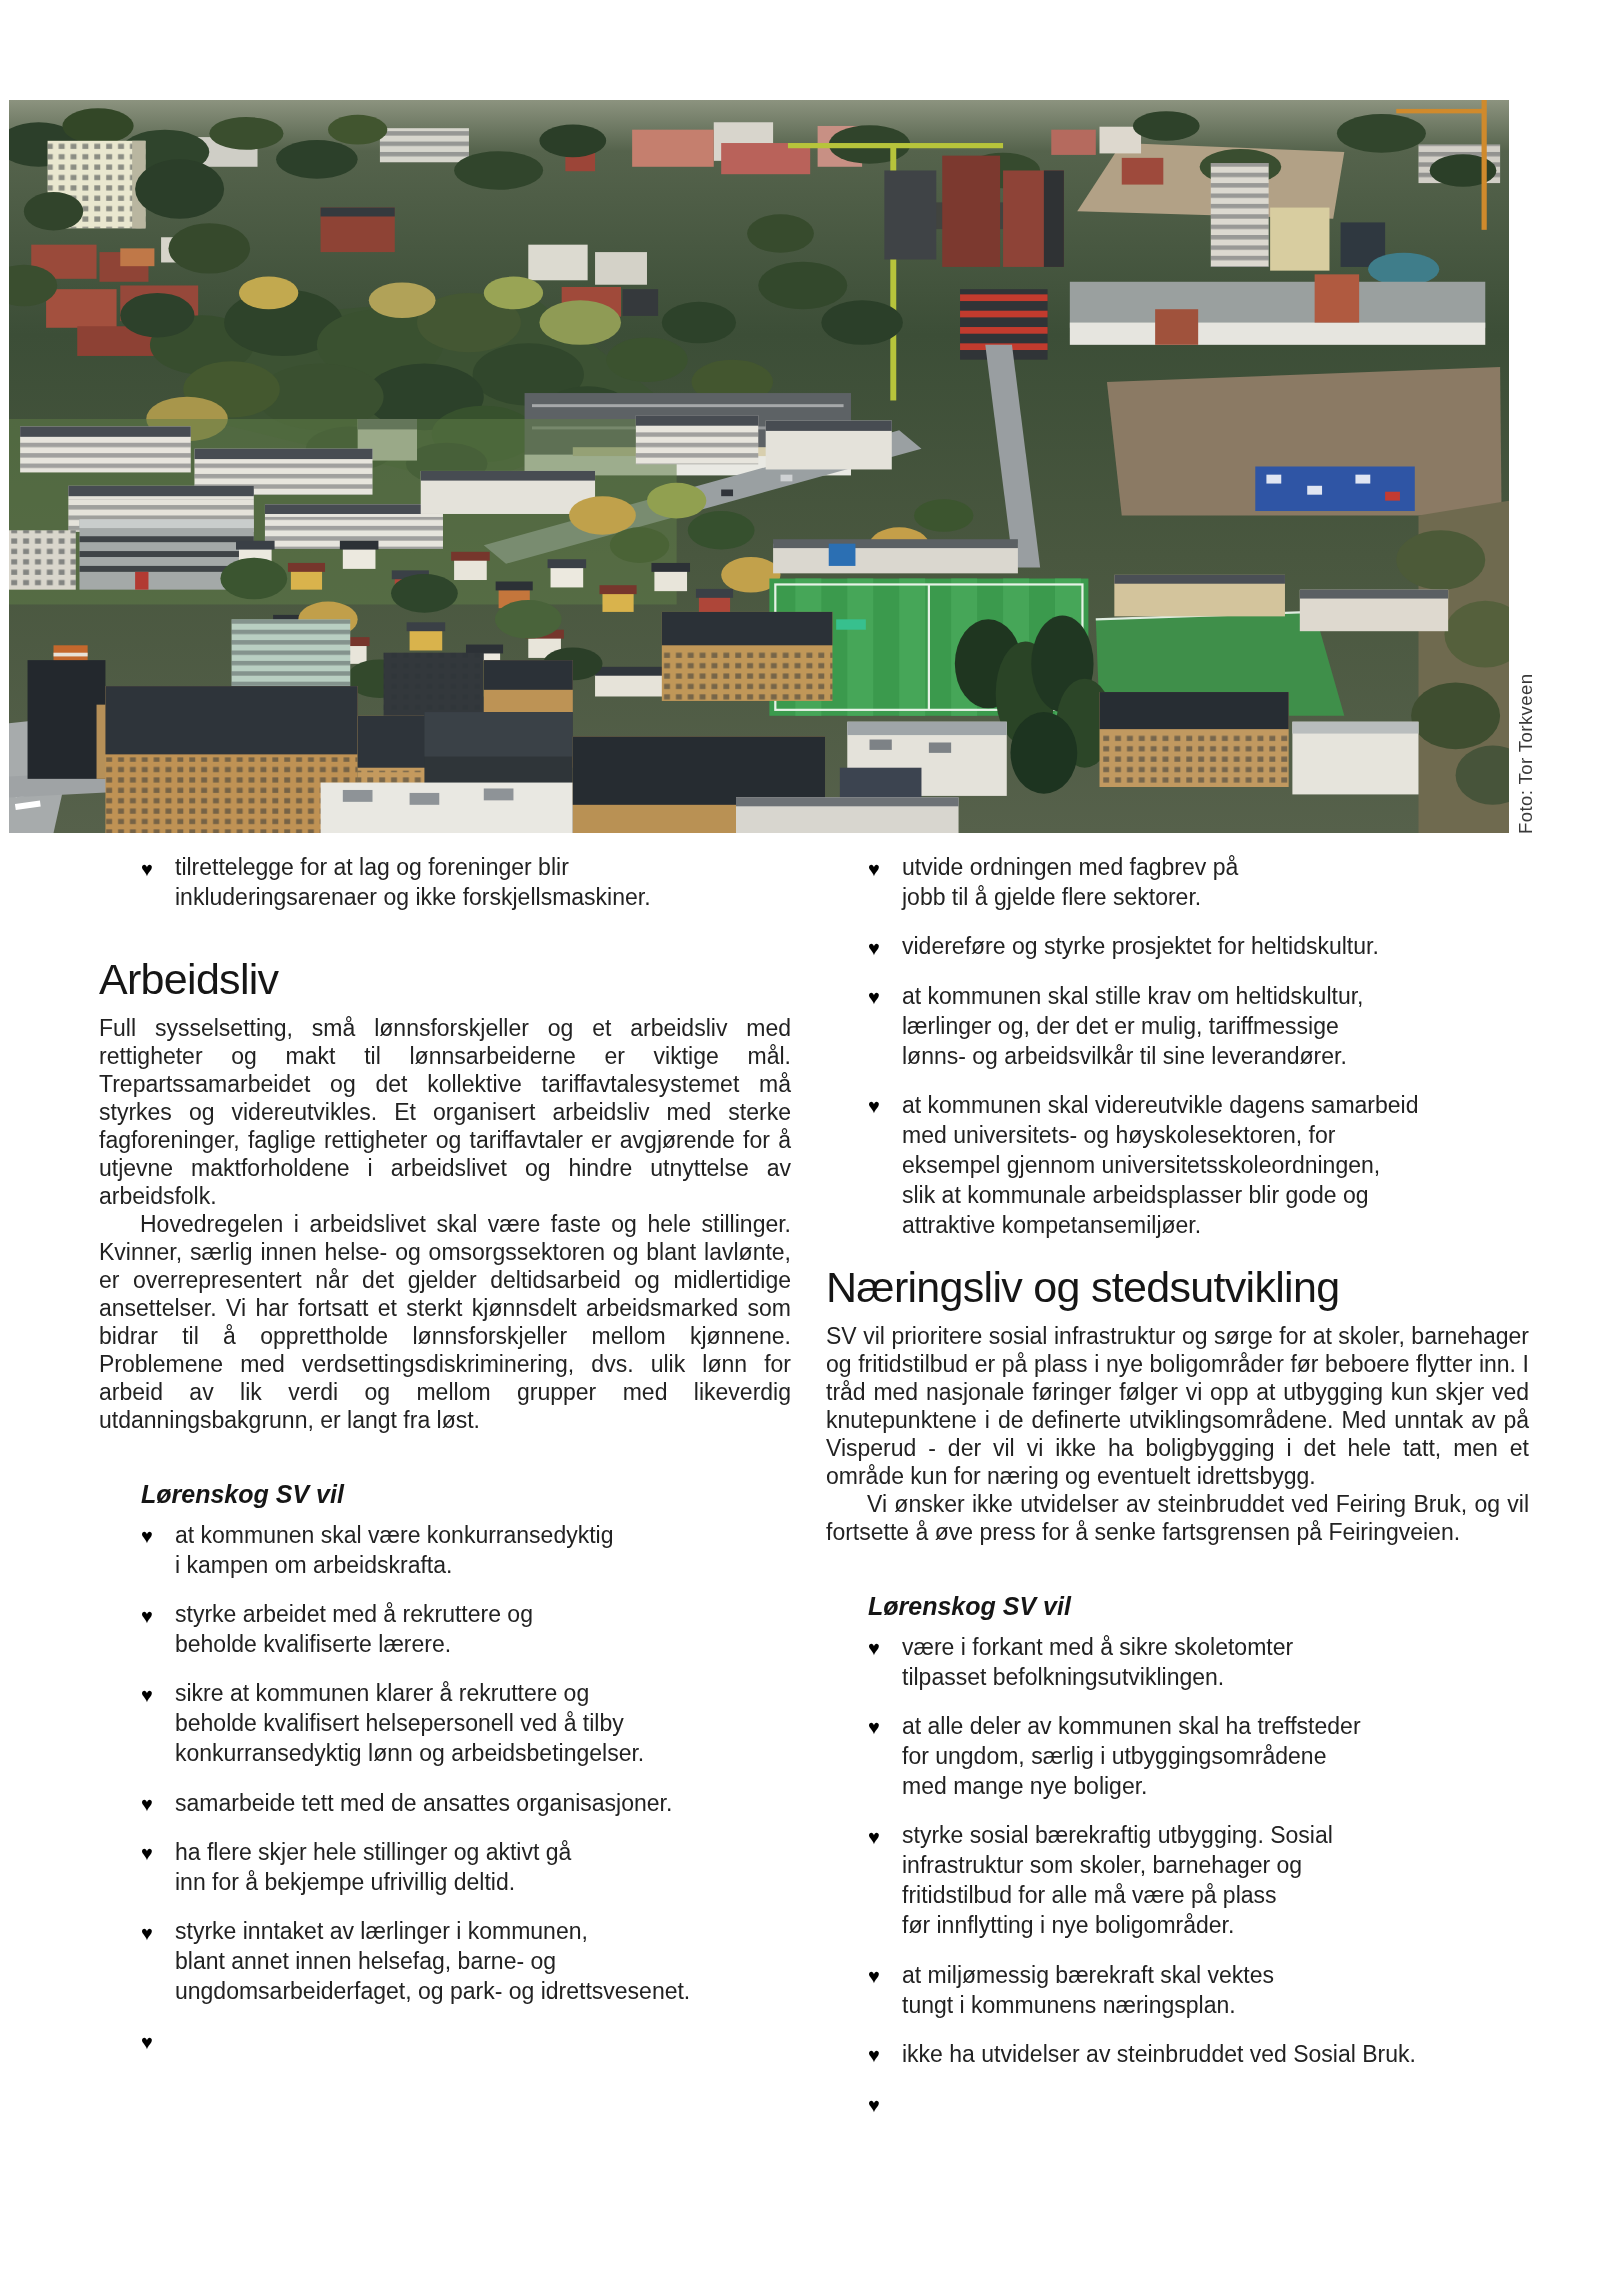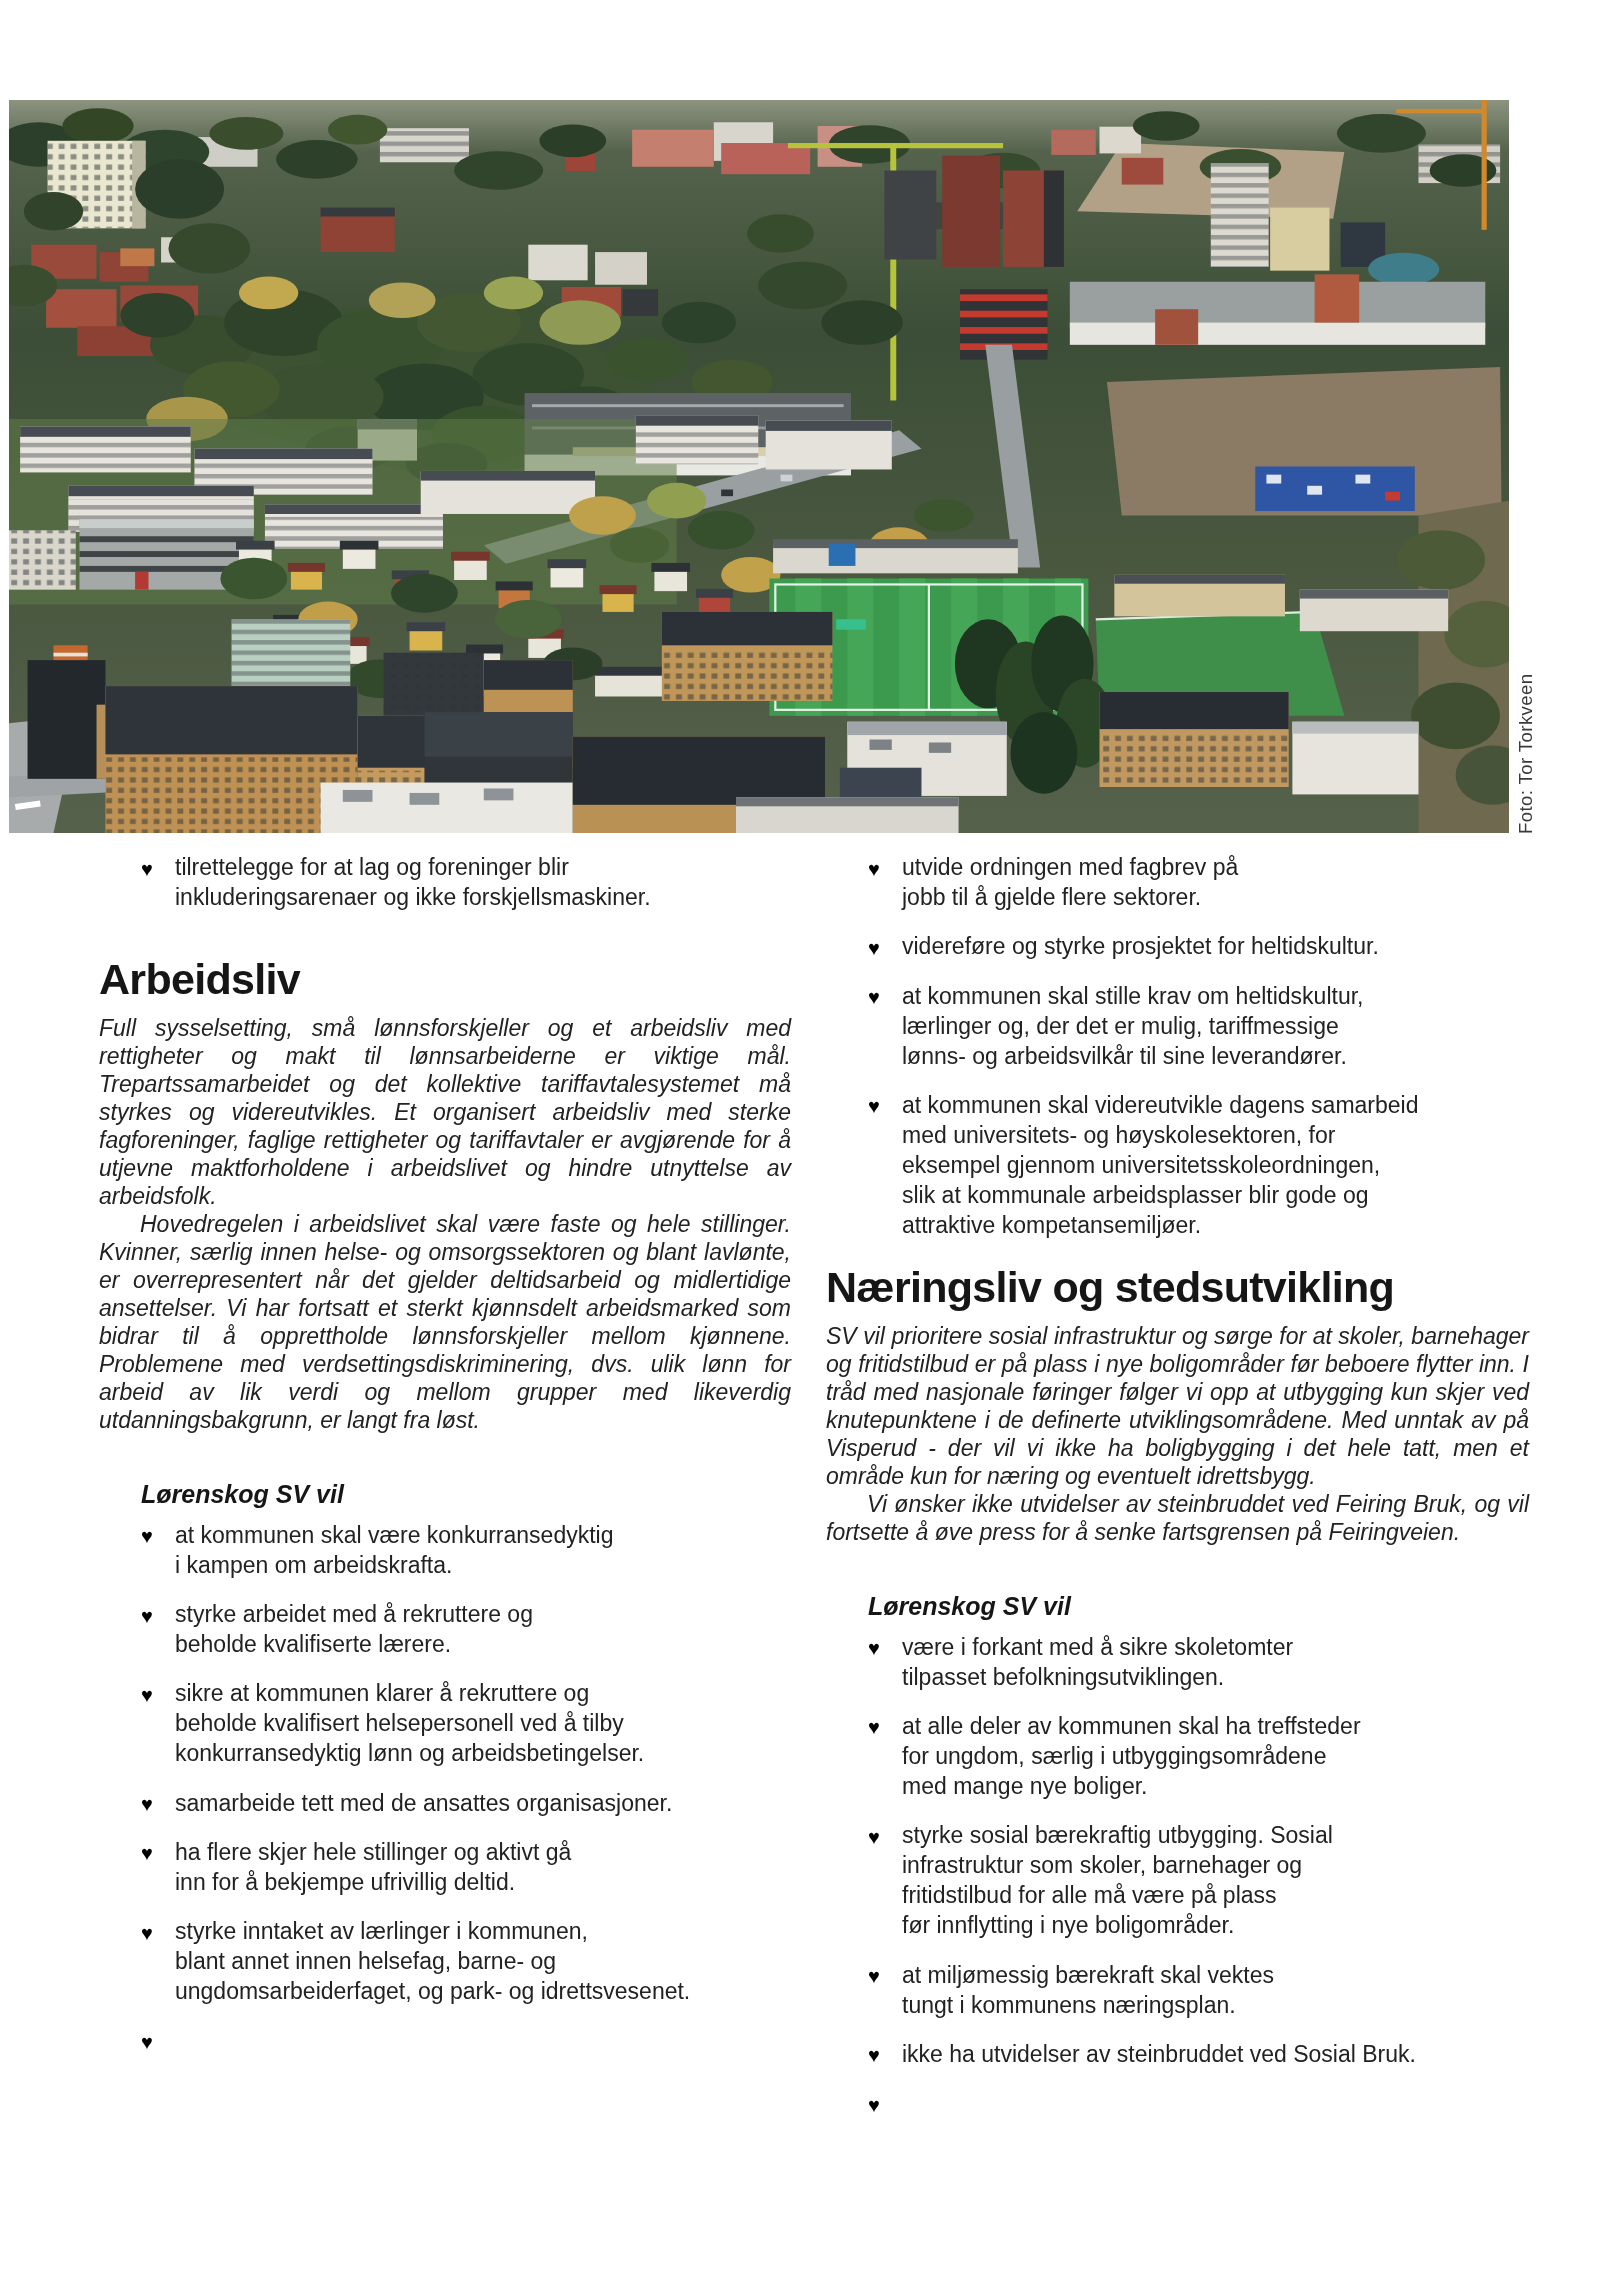--- a/index.html
+++ b/index.html
@@ -11,25 +11,25 @@
   .photo svg{display:block;width:100%;height:100%;}
   .photo-credit{
     position:absolute;left:1515px;top:665px;height:169px;width:25px;
     writing-mode:vertical-rl;transform:rotate(180deg);
     font-size:18.6px;color:#3a3a3a;letter-spacing:0.4px;white-space:nowrap;
   }
   .col{position:absolute;top:852px;font-size:23px;line-height:28px;}
   .col-left{left:99px;width:692px;}
   .col-right{left:826px;width:703px;}
   h1.sec{
-    font-size:43px;line-height:43px;font-weight:bold;letter-spacing:-0.7px;
+    font-size:43px;line-height:43px;font-weight:normal;letter-spacing:-0.7px;
     margin:46px 0 13.4px 0;color:#161616;
   }
   .col-right h1.sec{margin-top:26px;}
-  p.para{margin:0;text-align:justify;color:#222;font-style:italic;}
+  p.para{margin:0;text-align:justify;color:#222;}
   p.para.indent{text-indent:41px;}
   h2.list-head{font-size:25px;line-height:30px;font-weight:bold;margin:45px 0 10.4px 42px;color:#161616;font-style:italic;}
   ul.bullets{list-style:none;margin:0;padding:0 0 0 42px;}
   ul.bullets li{
     position:relative;padding-left:34px;margin:0 0 19.3px 0;
     line-height:30px;color:#222;
   }
   ul.bullets.intro{margin-bottom:0;}
   .heart{position:absolute;left:0;top:1.5px;font-size:20px;color:#000;}
   .btext{white-space:pre-line;}

